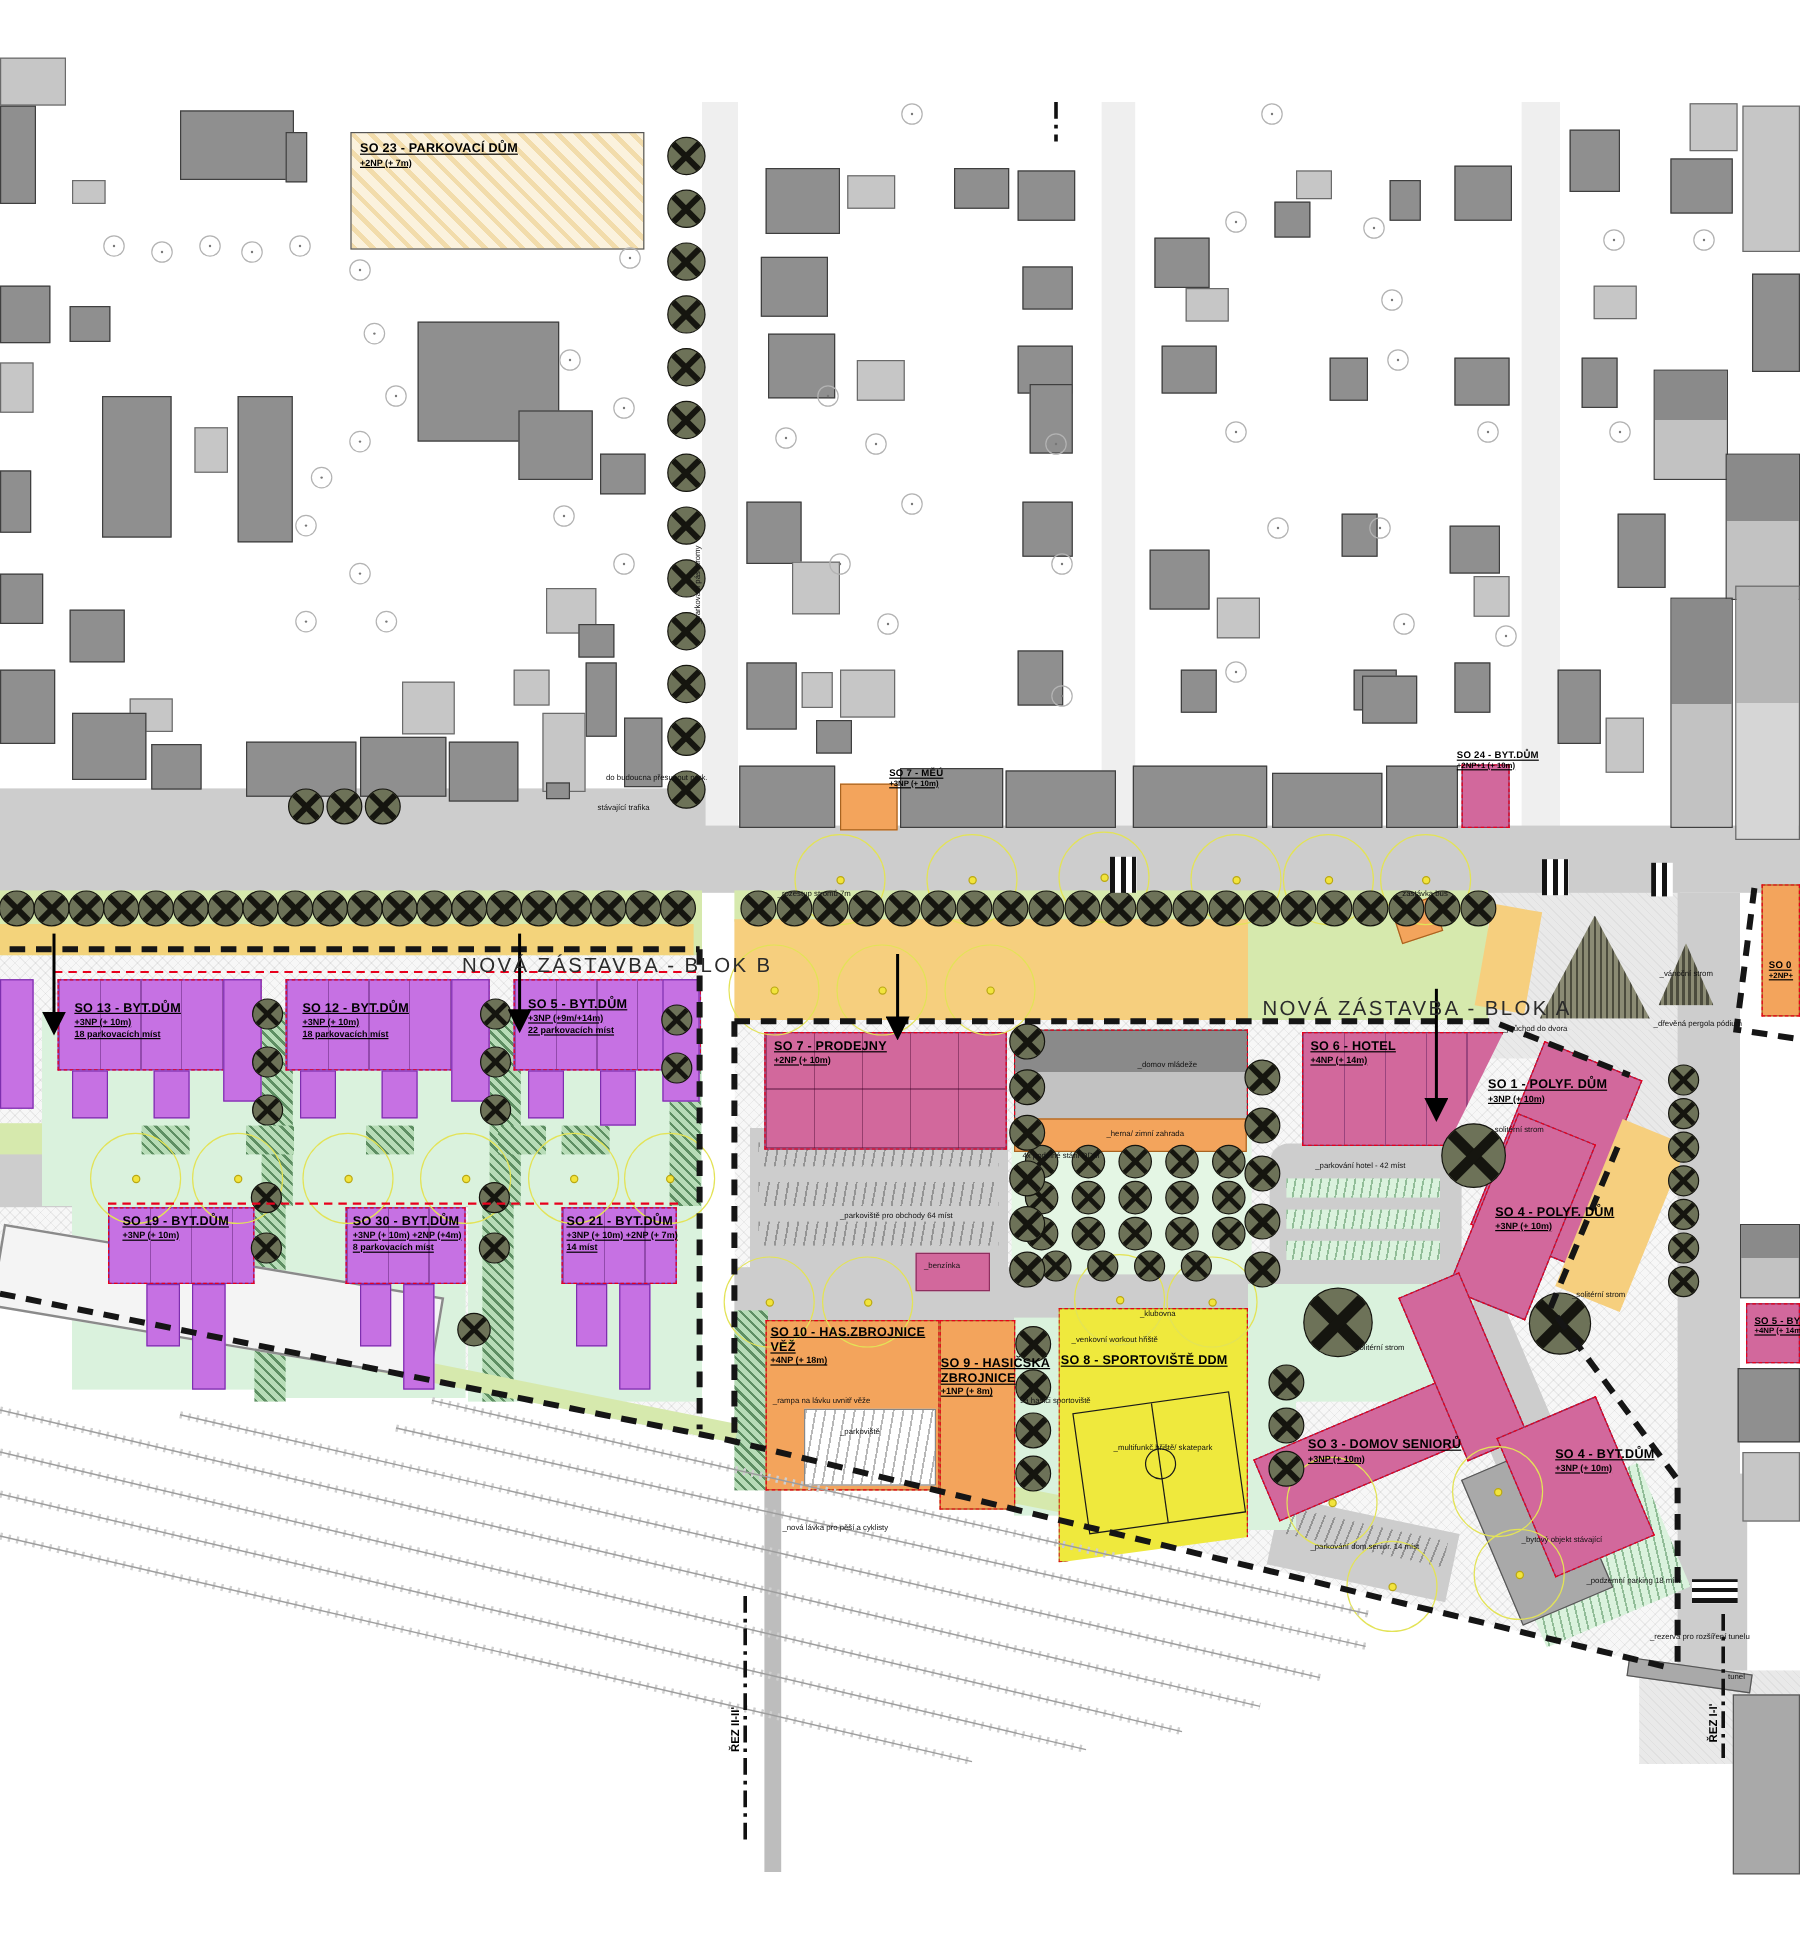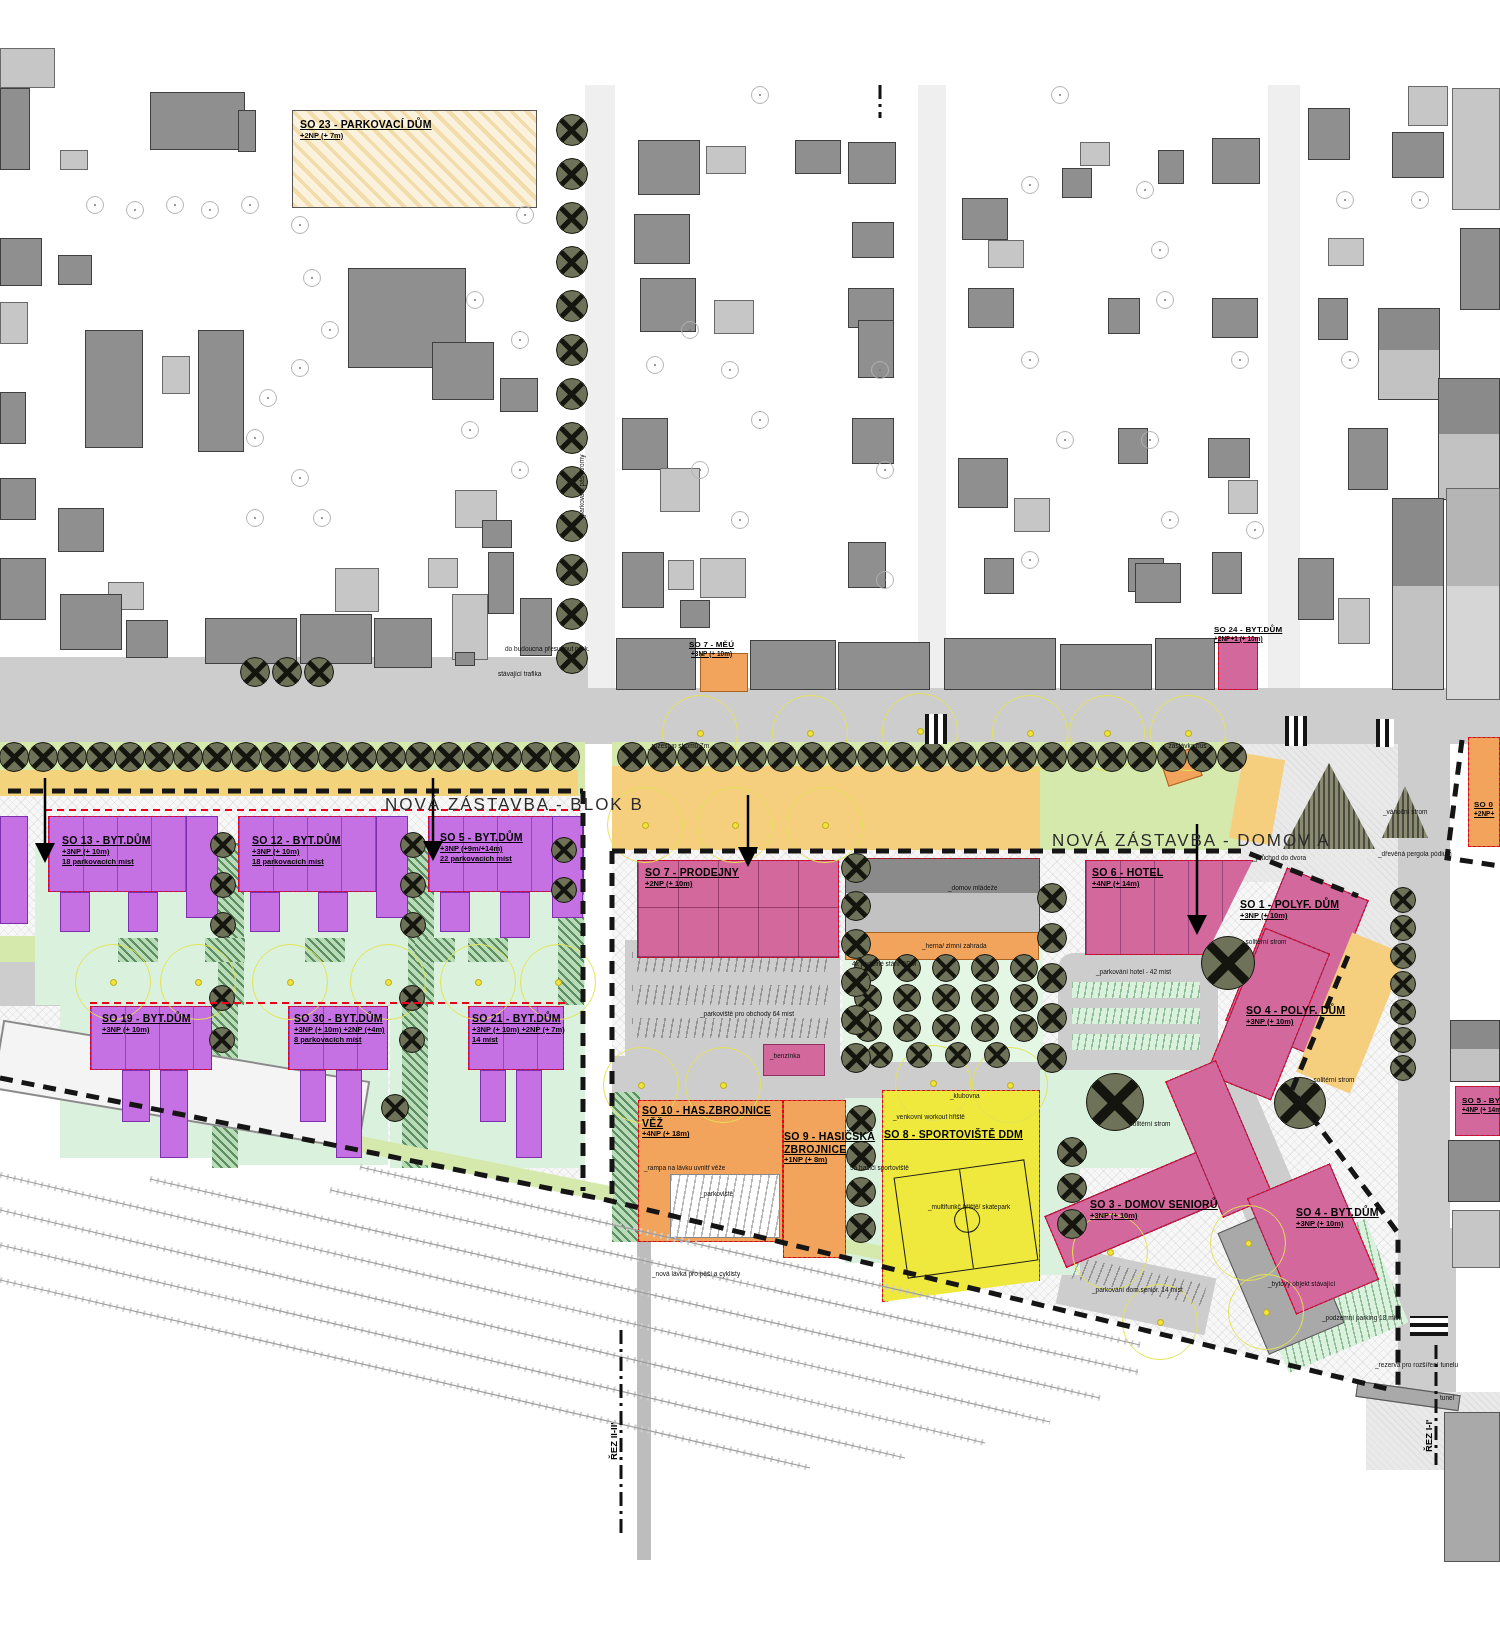--- a/index.html
+++ b/index.html
@@ -522,21 +522,21 @@
     <div class="abs so " style="left: 294px; top: 1012px;">
       <div class="so-t">SO 30 - BYT.DŮM</div>
       <div class="so-s">+3NP (+ 10m) +2NP (+4m)</div>
       <div class="so-s">8 parkovacích míst</div>
     </div>
     <div class="abs so " style="left: 472px; top: 1012px;">
       <div class="so-t">SO 21 - BYT.DŮM</div>
       <div class="so-s">+3NP (+ 10m) +2NP (+ 7m)</div>
       <div class="so-s">14 míst</div>
     </div>
-    <div class="abs so sm" style="left: 689px; top: 640px; text-align: center;">
+    <div class="abs so sm" style="left: 741px; top: 640px;">
       <div class="so-t">SO 7 - MĚÚ</div>
       <div class="so-s">+3NP (+ 10m)</div>
     </div>
     <div class="abs so sm" style="left: 1214px; top: 625px;">
       <div class="so-t">SO 24 - BYT.DŮM</div>
       <div class="so-s">+2NP+1 (+ 10m)</div>
     </div>
     <div class="abs so " style="left: 645px; top: 866px;">
       <div class="so-t">SO 7 - PRODEJNY</div>
       <div class="so-s">+2NP (+ 10m)</div>
@@ -605,14 +605,14 @@
     <div class="abs an" style="left: 1440px; top: 1394px;">tunel</div>
     <div class="abs an" style="left: 505px; top: 645px;">do budoucna přesunout park.</div>
     <div class="abs an" style="left: 498px; top: 670px;">stávající trafika</div>
     <div class="abs an" style="left: 578px; top: 520px; transform: rotate(-90deg);">_parkovací pás stromy</div>
     <div class="abs an" style="left: 1383px; top: 808px;">_vánoční strom</div>
     <div class="abs an" style="left: 1378px; top: 850px;">_dřevěná pergola pódium</div>
     <div class="abs an" style="left: 1252px; top: 854px;">_průchod do dvora</div>
     <div class="abs sec" style="left: 609px; top: 1460px; transform: rotate(-90deg);">ŘEZ II-II'</div>
     <div class="abs sec" style="left: 1424px; top: 1452px; transform: rotate(-90deg);">ŘEZ I-I'</div>
     <div class="abs bl" style="left: 385px; top: 796px;">NOVÁ ZÁSTAVBA - BLOK B</div>
-    <div class="abs bl" style="left: 1052px; top: 832px;">NOVÁ ZÁSTAVBA - DOMOV A</div>
+    <div class="abs bl" style="left: 1052px; top: 832px;">NOVÁ ZÁSTAVBA - BLOK A</div>
   </div>
 
 </body></html>

